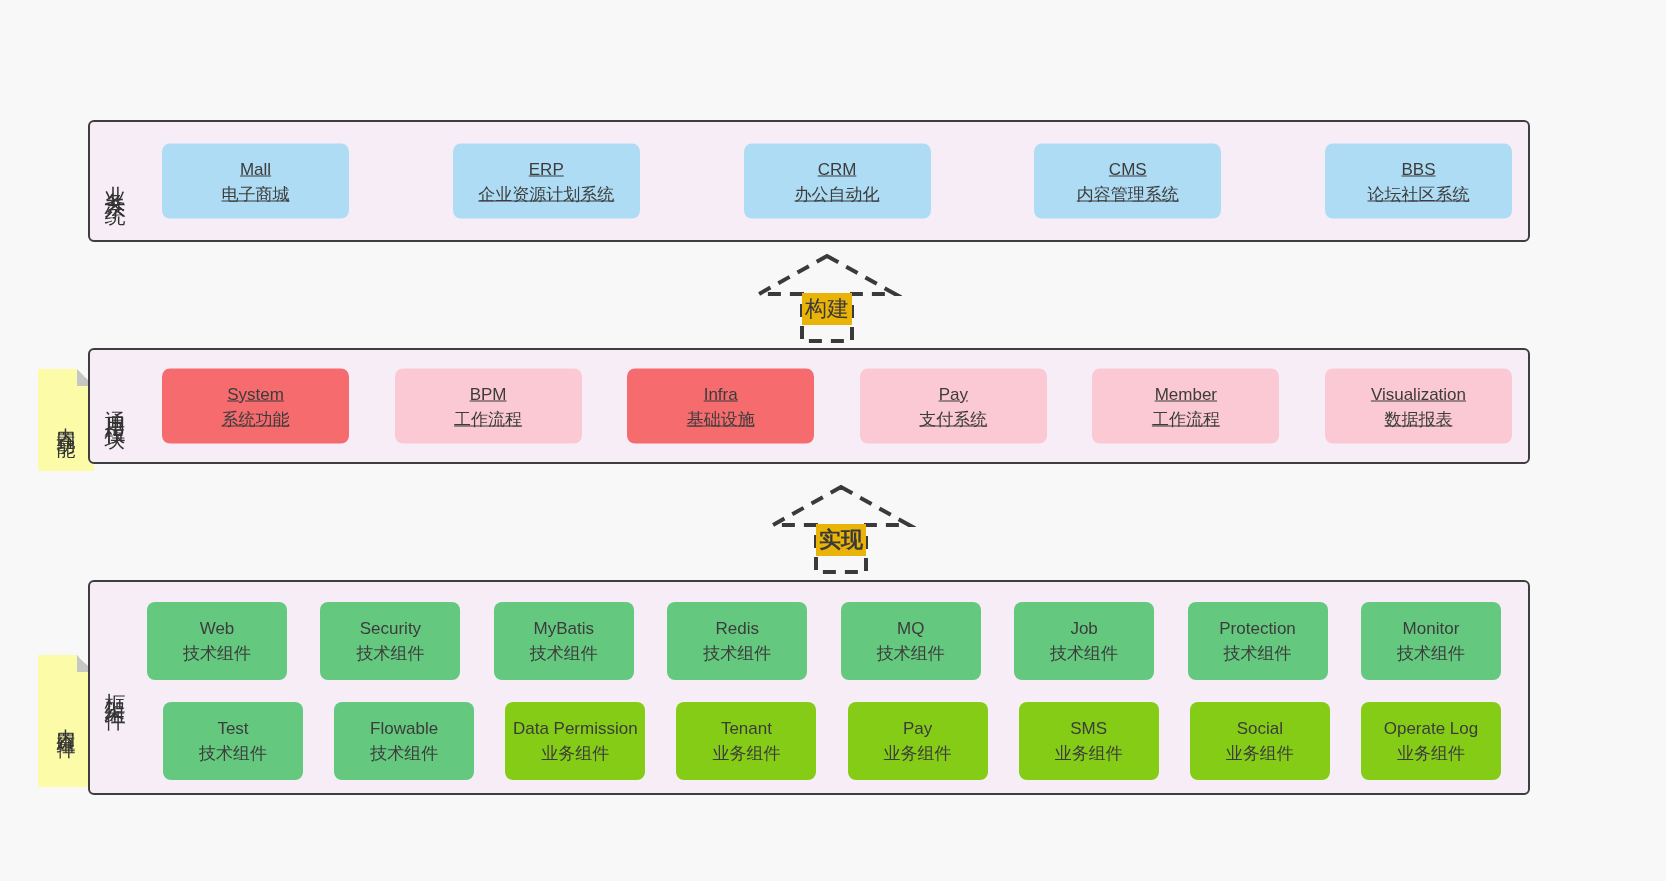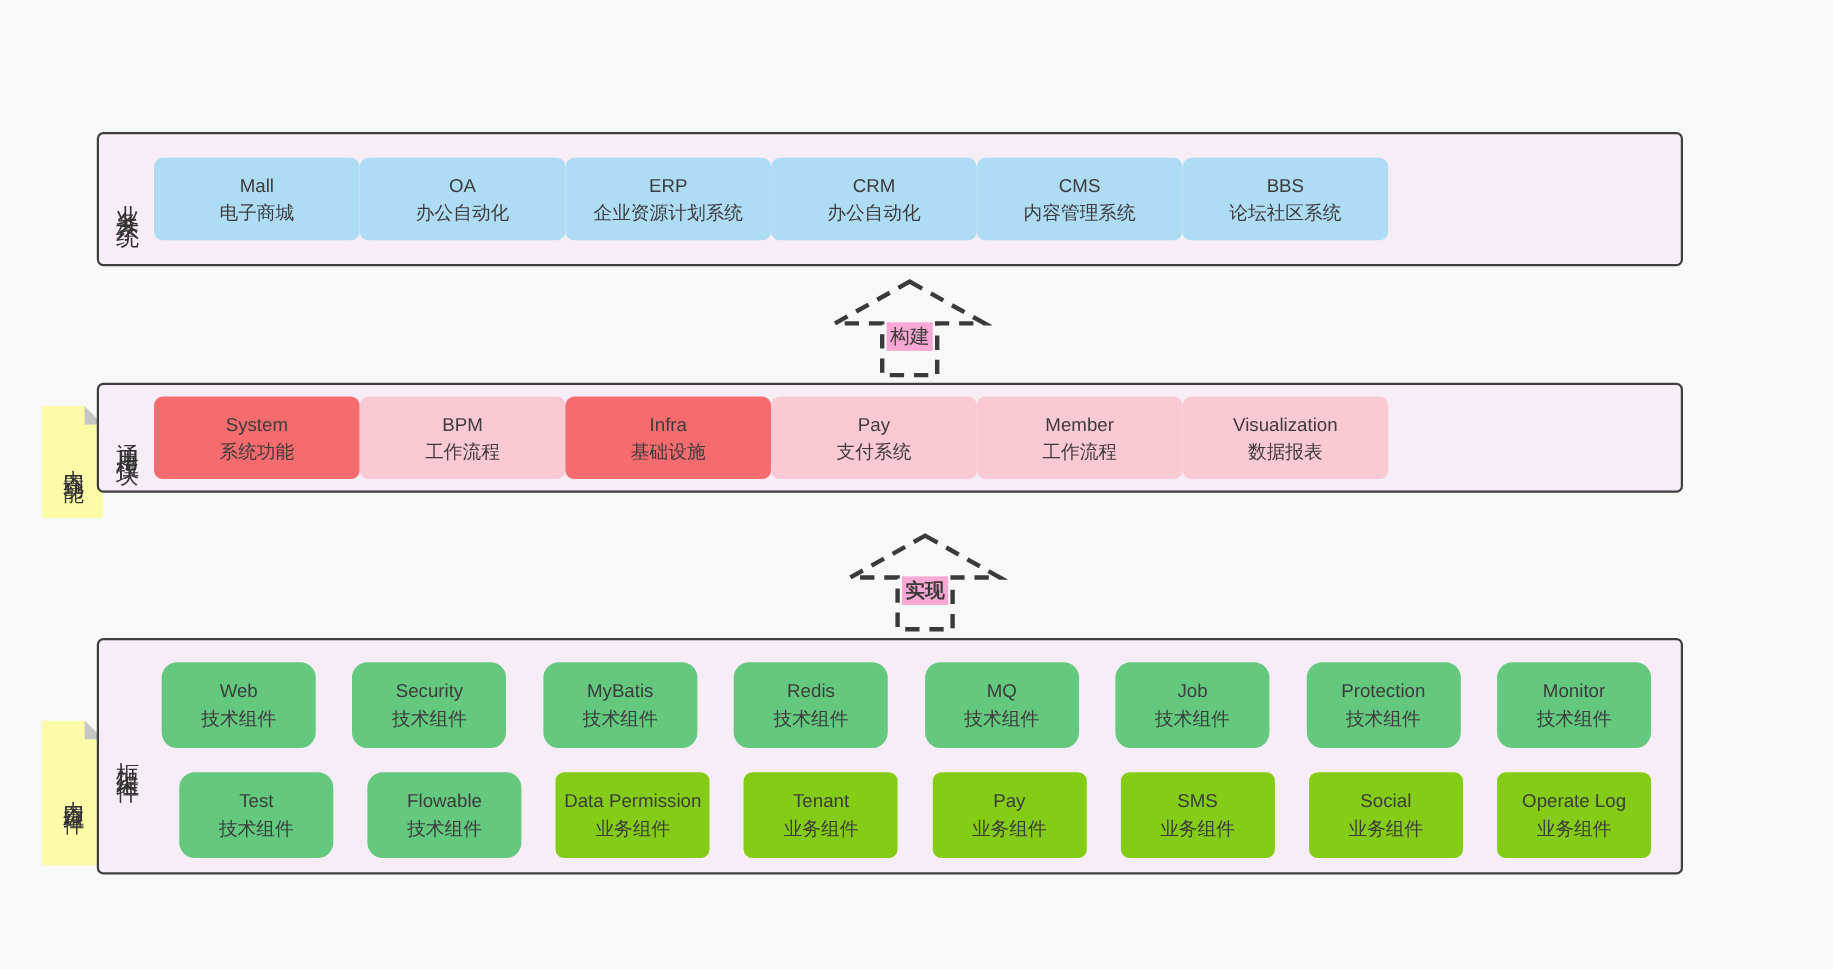--- a/index.html
+++ b/index.html
@@ -14,45 +14,46 @@
   .section {
     position: absolute;
     left: 88px;
     width: 1442px;
     background: #f7edf6;
     border: 2px solid #3e3e3e;
     border-radius: 6px;
     z-index: 2;
   }
   .section-1 { top: 120px; height: 122px; }
-  .section-2 { top: 348px; height: 100px; }
+  .section-2 { top: 348px; height: 116px; }
   .section-3 { top: 580px; height: 215px; }
 
   .v-label {
     position: absolute;
     left: 11px;
     top: 50%;
     transform: translateY(-50%);
     writing-mode: vertical-rl;
     text-orientation: upright;
     font-size: 21px;
     letter-spacing: 6px;
     color: #333;
     white-space: nowrap;
   }
 
   .boxes-row {
     position: absolute;
-    left: 50px;
+    left: 72px;
     right: 16px;
     top: 50%;
     transform: translateY(-50%);
     display: flex;
-    justify-content: flex-start;
+    justify-content: space-between;
     align-items: center;
+    text-decoration: underline;
   }
   .boxes-row-a { position: absolute; left: 57px; right: 27px; top: 20px;
     display: flex; justify-content: space-between; }
   .boxes-row-b { position: absolute; left: 73px; right: 27px; top: 120px;
     display: flex; justify-content: space-between; }
 
   .box {
     width: 187px;
     height: 75px;
     border-radius: 8px;
@@ -63,21 +64,21 @@
     text-align: center;
     font-size: 17px;
     line-height: 25px;
     color: #3c3c3c;
     padding: 2px 4px;
   }
   .box-sm { width: 140px; height: 78px; }
   .blue       { background: #aedcf4; }
   .red        { background: #f56b6e; }
   .pink       { background: #fbc9d3; }
-  .green      { background: #64c87e; border-radius: 14px; }
+  .green      { background: #64c87e; }
   .lightgreen { background: #84cc16; }
 
   .note {
     position: absolute;
     left: 38px;
     width: 56px;
     background: #fbfba8;
     clip-path: polygon(0 0, calc(100% - 17px) 0, 100% 17px, 100% 100%, 0 100%);
     z-index: 1;
     display: flex;
@@ -109,40 +110,36 @@
   }
   .arrow-1 { left: 752px; top: 253px; }
   .arrow-2 { left: 766px; top: 484px; font-weight: bold; }
   .arrow svg { position: absolute; left: 0; top: 0; }
   .arrow-label {
     position: absolute;
     left: 0; right: 0;
     top: 40px;
     margin: 0 auto;
     width: fit-content;
-    background: #f9a8d4;
+    background: #eab308;
     padding: 1px 3px;
-    font-size: 18px;
+    font-size: 22px;
     color: #3a3a3a;
     text-align: center;
   }
 </style>
 </head>
 <body>
 
 <div class="section section-1">
   <div class="v-label">业务系统</div>
   <div class="boxes-row">
     <div class="box blue">
       <div>Mall</div>
       <div>电子商城</div>
-    </div>
-    <div class="box blue">
-      <div>OA</div>
-      <div>办公自动化</div>
     </div>
     <div class="box blue">
       <div>ERP</div>
       <div>企业资源计划系统</div>
     </div>
     <div class="box blue">
       <div>CRM</div>
       <div>办公自动化</div>
     </div>
     <div class="box blue">

